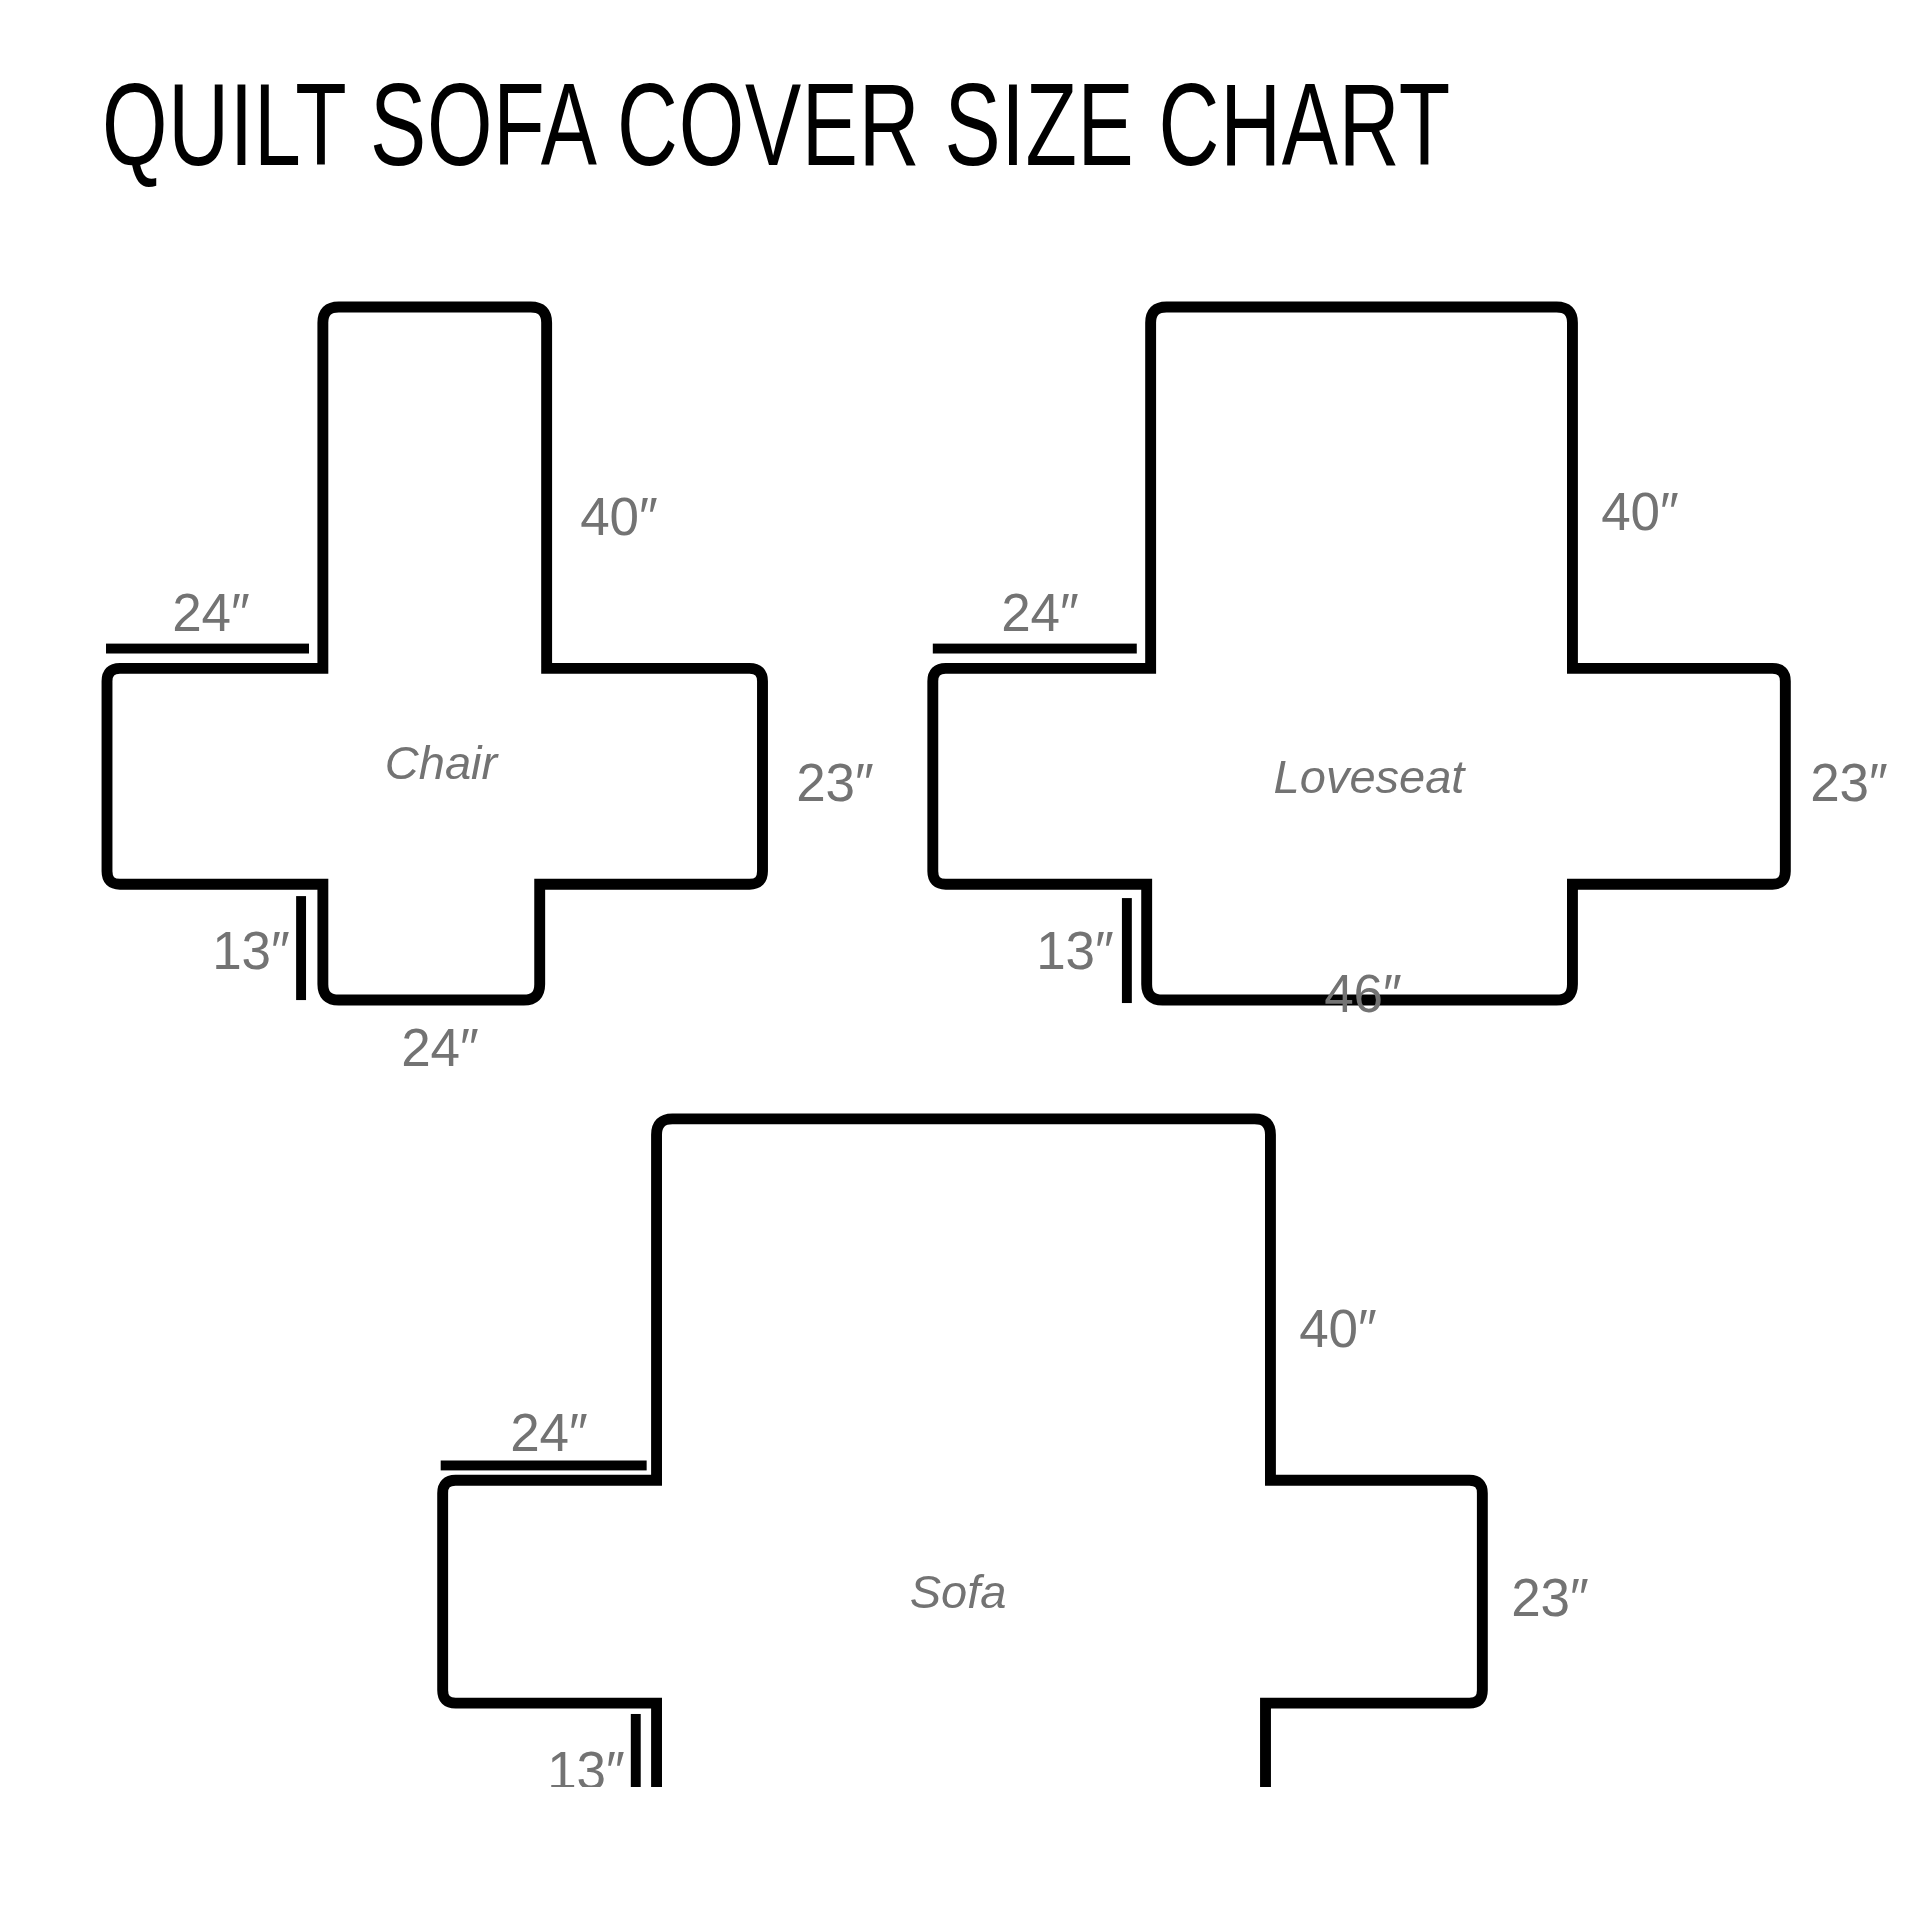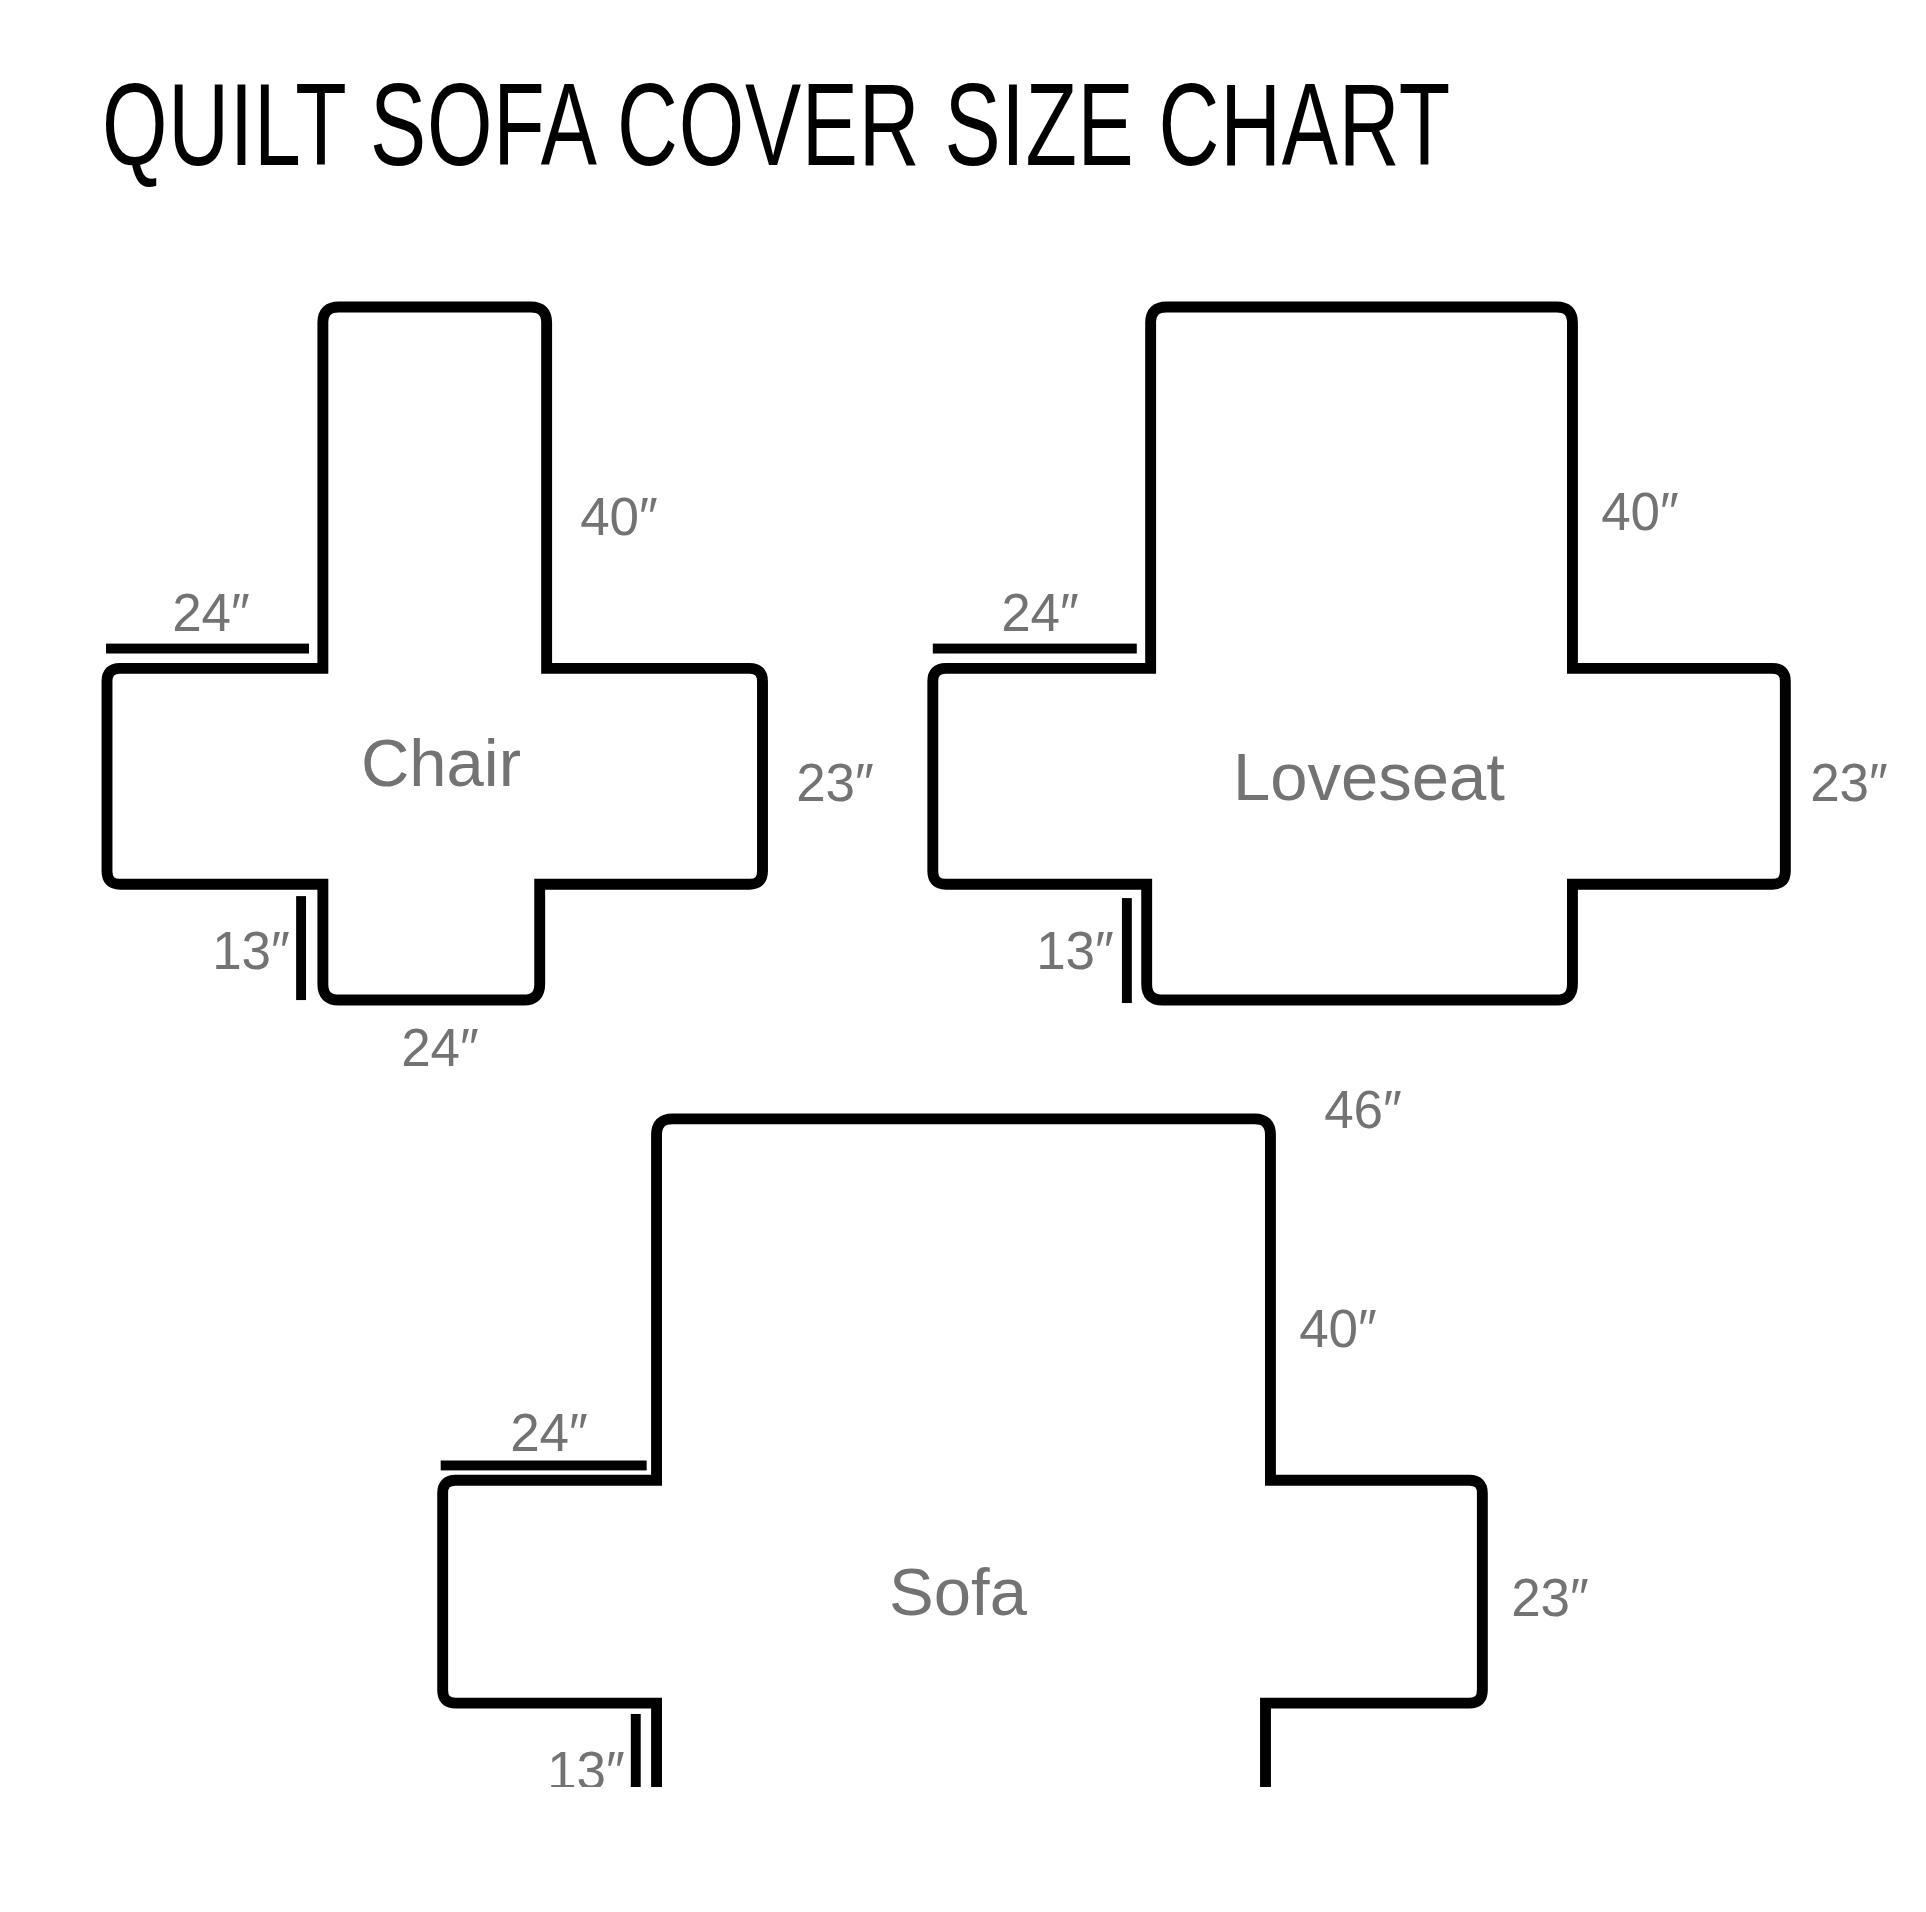--- a/index.html
+++ b/index.html
@@ -35,35 +35,36 @@
   }
   .lbl {
     position: absolute;
     transform: translate(-50%, -50%);
     font-size: 53px;
     font-weight: 400;
     white-space: nowrap;
     color: #737373;
   }
   .name {
-    font-size: 67px;
+    font-size: 47px;
+    font-style: italic;
   }
   
   .chair-arm-depth   { left: 211px;  top: 612px;  }
   .chair-back-height { left: 619px;  top: 516px;  }
   .chair-side        { left: 835px;  top: 782px;  }
   .chair-flap        { left: 251px;  top: 950px;  }
   .chair-bottom      { left: 440px;  top: 1047px; }
   .chair-name        { left: 441px;  top: 762px;  }
   
   .loveseat-arm-depth   { left: 1040px; top: 612px;  }
   .loveseat-back-height { left: 1640px; top: 511px;  }
   .loveseat-side        { left: 1849px; top: 782px;  }
   .loveseat-flap        { left: 1075px; top: 950px;  }
-  .loveseat-bottom      { left: 1363px; top: 1109px; }
+  .loveseat-bottom      { left: 1363px; top: 993px; }
   .loveseat-name        { left: 1369px; top: 776px;  }
   
   .sofa-arm-depth   { left: 549px;  top: 1432px; }
   .sofa-back-height { left: 1338px; top: 1328px; }
   .sofa-side        { left: 1550px; top: 1597px; }
   .sofa-flap        { left: 586px;  top: 1770px; }
   .sofa-bottom      { left: 965px;  top: 1865px; }
   .sofa-name        { left: 958px;  top: 1591px; }
 </style>
 </head>

